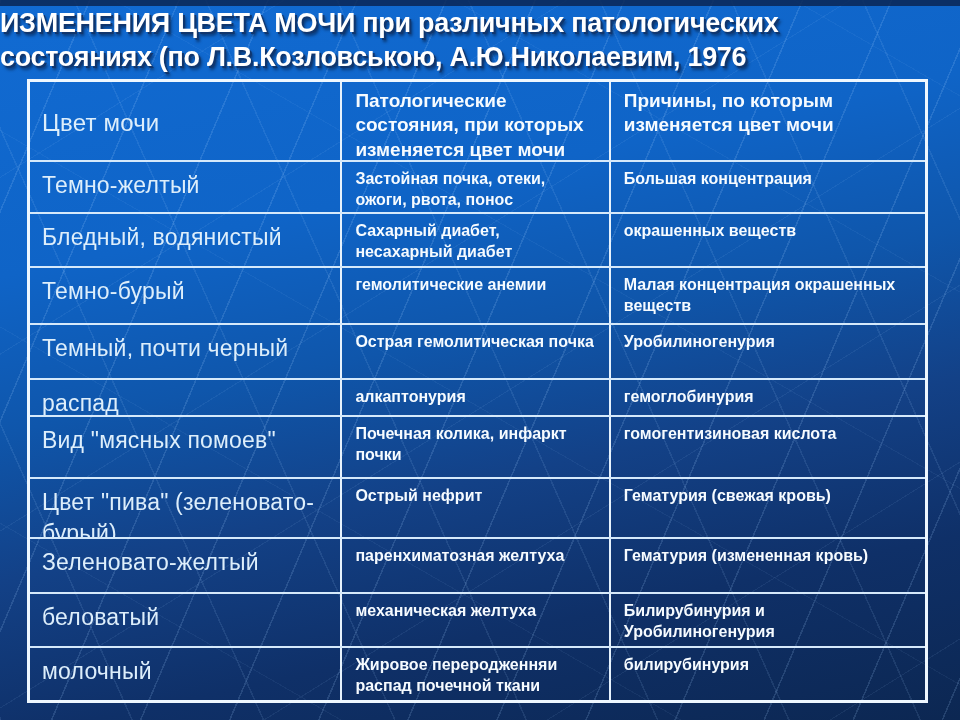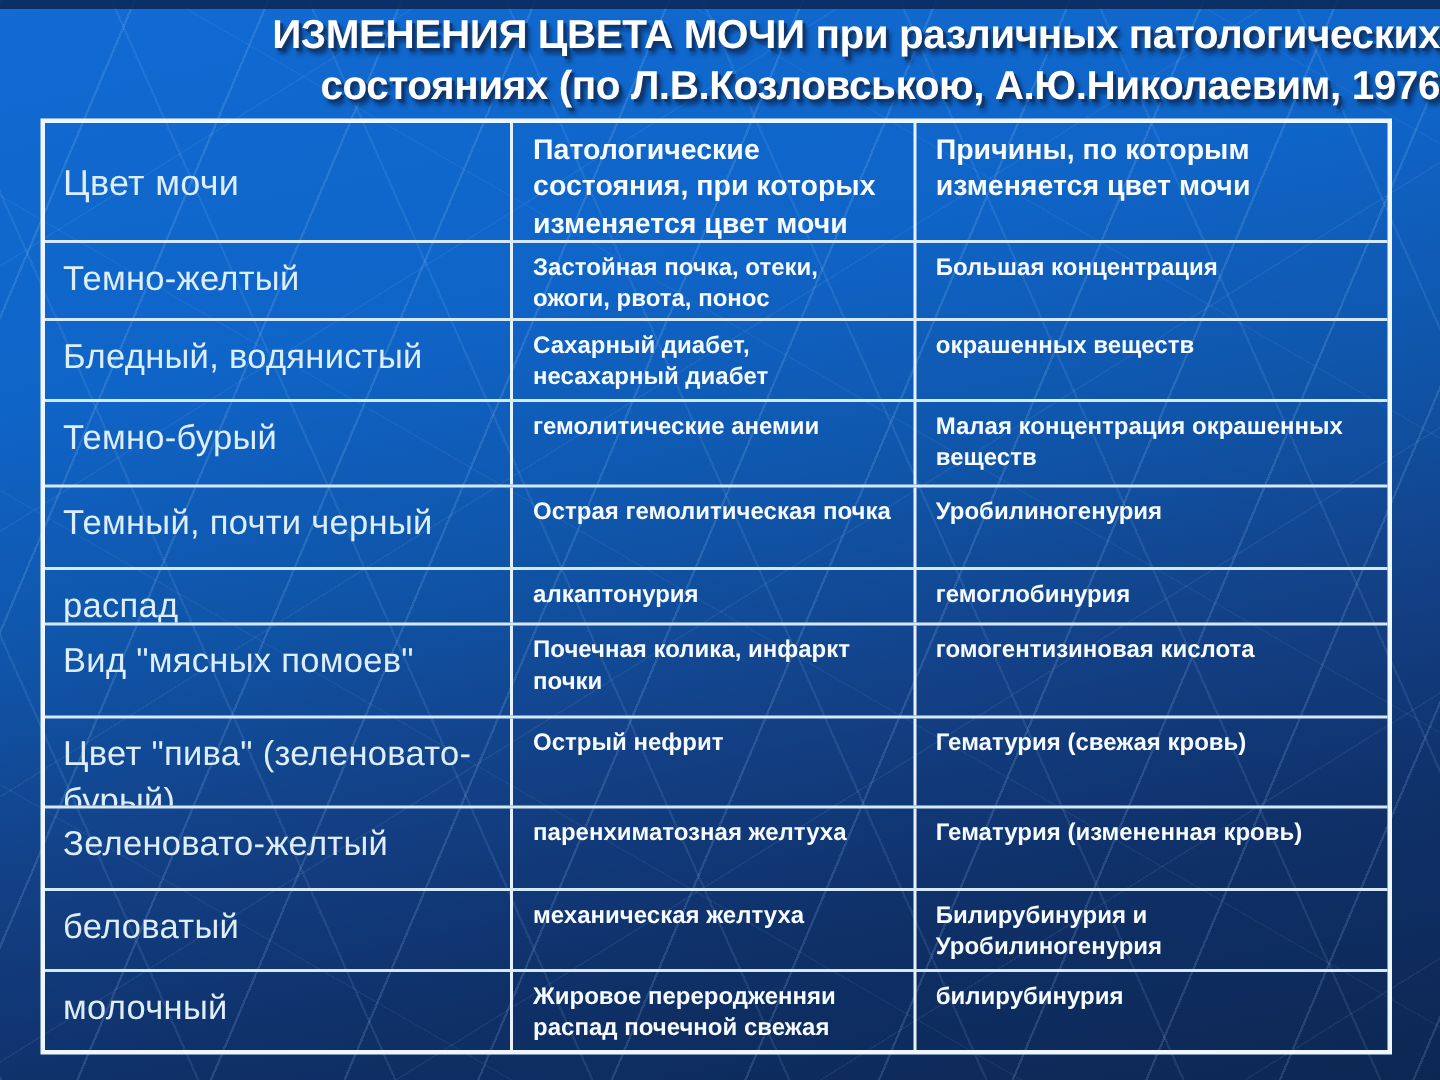--- a/index.html
+++ b/index.html
@@ -37,21 +37,21 @@
     top: 0; left: 0; right: 0;
     height: 6px;
     background: rgba(11, 38, 84, 0.85);
   }
 
   .title {
     position: absolute;
     top: 7px;
     left: 0;
     width: 100%;
-    text-align: right;
+    text-align: left;
     color: #ffffff;
     font-weight: bold;
     font-size: 27px;
     line-height: 1.25;
     letter-spacing: -0.3px;
     text-shadow: 2px 2px 0 #10366e, 3px 4px 3px rgba(4,18,46,0.55);
   }
 
   .table {
     position: absolute;
@@ -160,18 +160,18 @@
     </div>
 
     <div class="tr" style="height:54px">
       <div class="td c1">беловатый</div>
       <div class="td c2">механическая желтуха</div>
       <div class="td c3">Билирубинурия и Уробилиногенурия</div>
     </div>
 
     <div class="tr" style="height:54px">
       <div class="td c1">молочный</div>
-      <div class="td c2">Жировое переродженняи распад почечной свежая</div>
+      <div class="td c2">Жировое переродженняи распад почечной ткани</div>
       <div class="td c3">билирубинурия</div>
     </div>
 
   </div>
 </div>
 
 </body></html>

